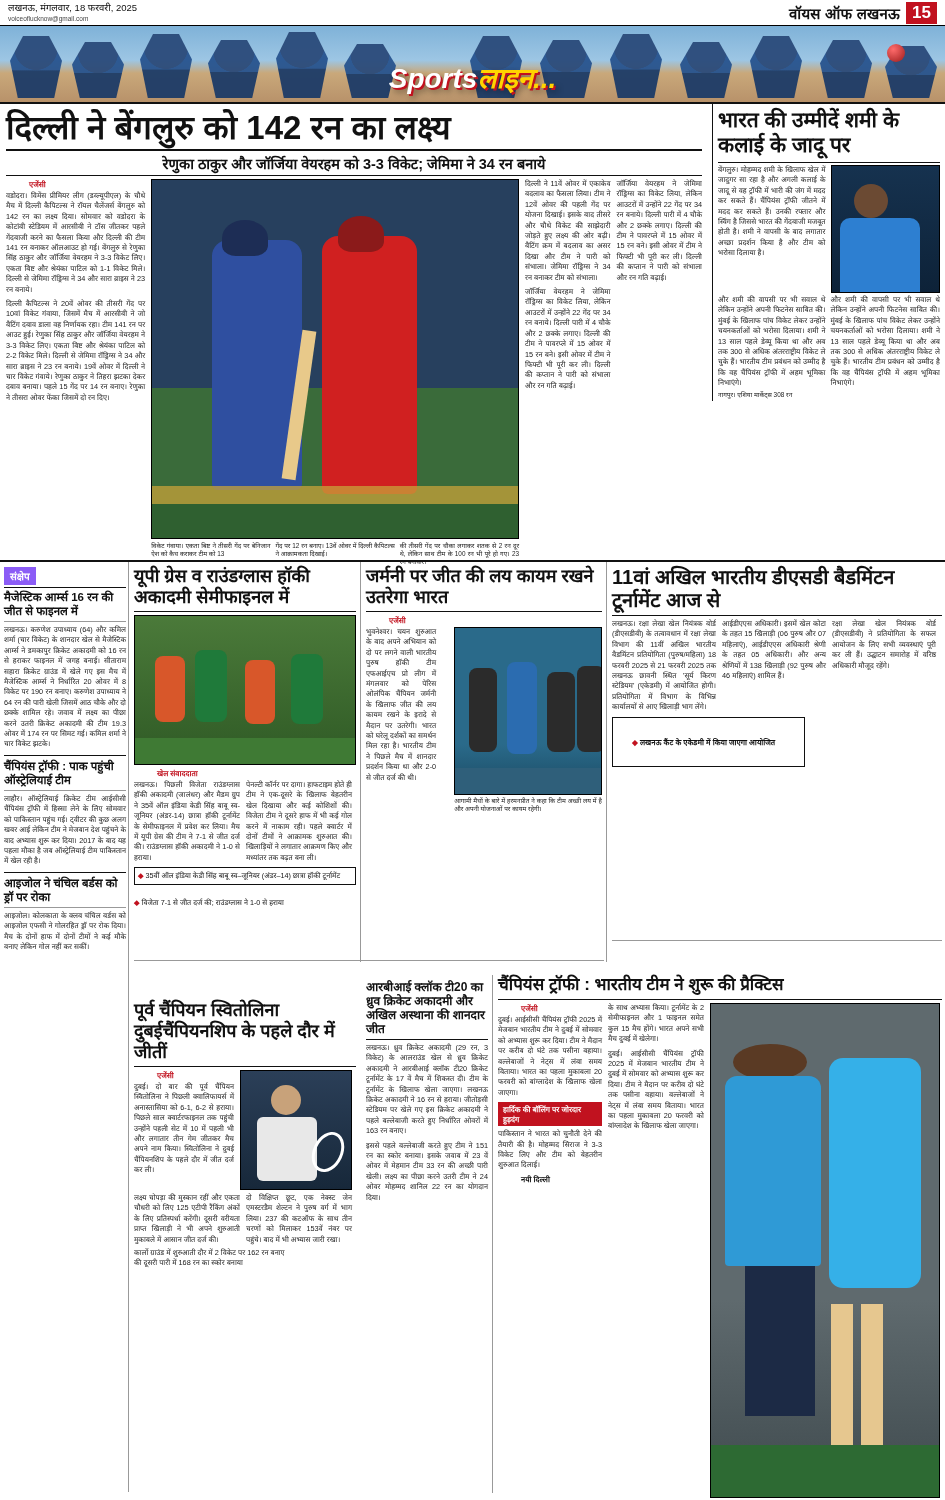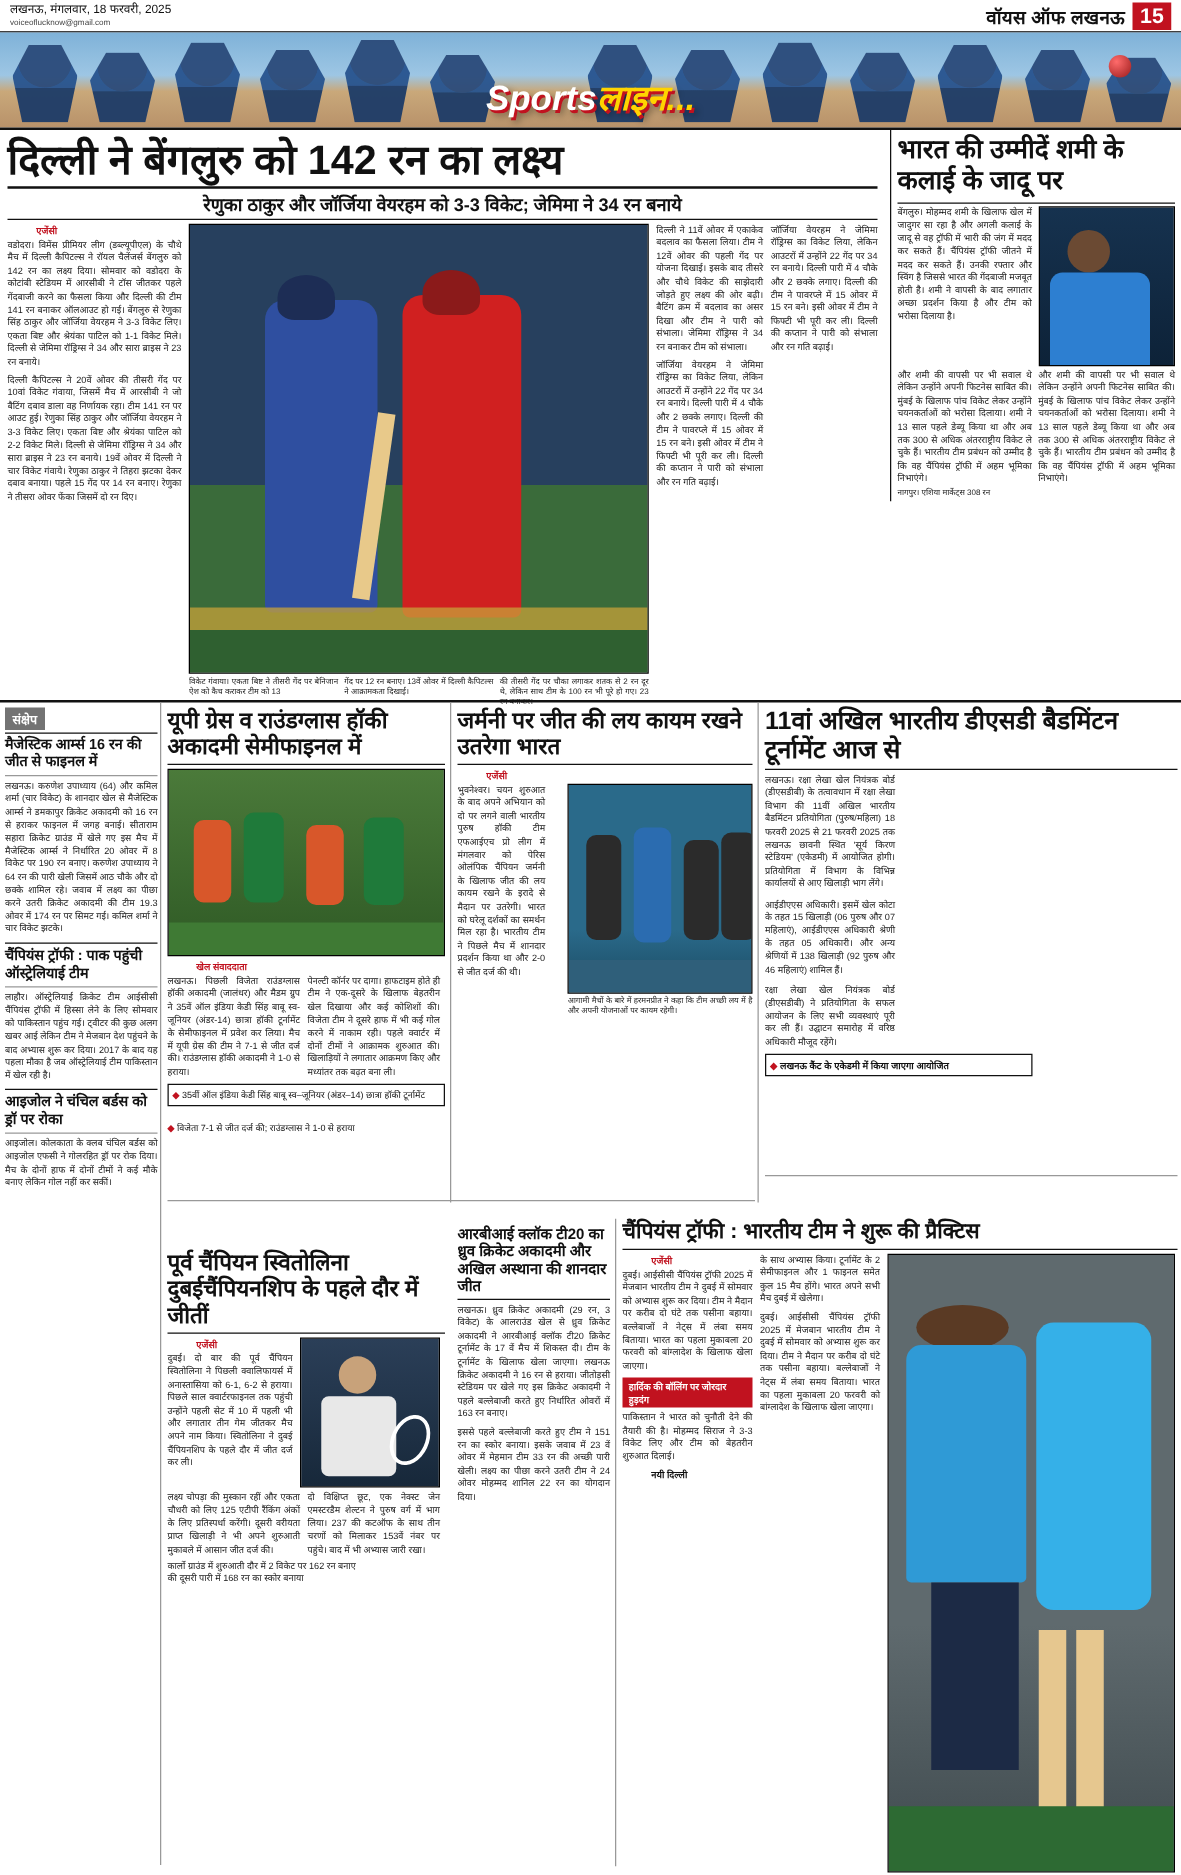--- a/index.html
+++ b/index.html
@@ -67,21 +67,21 @@
     font-size: 33px; line-height: 36px; font-weight:bold; padding: 4px 6px 2px 6px;
   }
   .sub-head { font-size: 14.5px; font-weight:bold; text-align:center; padding:2px 6px;}
 
   
   .right-head { font-size: 21px; line-height:25px; font-weight:bold; padding:3px 5px;}
   .small-head { font-size:16px; line-height:19px; font-weight:bold; }
   .mid-head { font-size:18px; line-height:21px; font-weight:bold;}
 
   .sankshep {
-    background:#737373; color:#fff; font-size:10px; font-weight:bold;
+    background:#8b5cf6; color:#fff; font-size:10px; font-weight:bold;
     padding:2px 6px; display:inline-block;
   }
   .boxed { border:1px solid #111; }
   .bullet { font-size:7.2px; line-height:10px; }
   .bullet .dot { color:#c1121f; font-weight:bold; }
 
   .redbar { background:#c1121f; color:#fff; font-weight:bold; font-size:9px; padding:2px 5px;}
 
   
   .region { position:absolute; }
@@ -241,26 +241,26 @@
         </div>
         <div class="cap" style="margin-top:2px;">आगामी मैचों के बारे में हरमनप्रीत ने कहा कि टीम अच्छी लय में है और अपनी योजनाओं पर कायम रहेगी।</div>
       </div>
     </div>
   </div>
   <div class="region" style="left:606px;top:562px;height:400px;border-left:1px solid #999;width:0;"></div>
 
   <div class="region" style="left:612px;top:566px;width:330px;">
     <div class="hl" style="font-size:20px;line-height:23px;">11वां अखिल भारतीय डीएसडी बैडमिंटन टूर्नामेंट आज से</div>
     <div style="border-top:1px solid #111;margin:3px 0;"></div>
-    <div style="display:flex;gap:6px;flex-direction:column;">
+    <div style="display:flex;gap:6px;">
       <div class="body-col" style="width:104px;">लखनऊ। रक्षा लेखा खेल नियंत्रक बोर्ड (डीएसडीबी) के तत्वावधान में रक्षा लेखा विभाग की 11वीं अखिल भारतीय बैडमिंटन प्रतियोगिता (पुरुष/महिला) 18 फरवरी 2025 से 21 फरवरी 2025 तक लखनऊ छावनी स्थित 'सूर्य किरण स्टेडियम' (एकेडमी) में आयोजित होगी। प्रतियोगिता में विभाग के विभिन्न कार्यालयों से आए खिलाड़ी भाग लेंगे।</div>
       <div class="body-col" style="width:104px;">आईडीएएस अधिकारी। इसमें खेल कोटा के तहत 15 खिलाड़ी (06 पुरुष और 07 महिलाएं), आईडीएएस अधिकारी श्रेणी के तहत 05 अधिकारी। और अन्य श्रेणियों में 138 खिलाड़ी (92 पुरुष और 46 महिलाएं) शामिल हैं।</div>
       <div class="body-col" style="width:104px;">रक्षा लेखा खेल नियंत्रक बोर्ड (डीएसडीबी) ने प्रतियोगिता के सफल आयोजन के लिए सभी व्यवस्थाएं पूरी कर ली हैं। उद्घाटन समारोह में वरिष्ठ अधिकारी मौजूद रहेंगे।</div>
     </div>
-    <div class="boxed" style="margin-top:4px;padding:3px;width:214px;font-size:7.6px;font-weight:bold;">
+    <div class="boxed" style="margin-top:4px;padding:19px;width:193px;font-size:7.6px;font-weight:bold;">
       <span class="dot" style="color:#c1121f;">◆</span> <span>लखनऊ कैंट के एकेडमी में किया जाएगा आयोजित</span>
     </div>
   </div>
 
   <div class="region thin" style="left:134px;top:960px;width:470px;"></div>
   <div class="region thin" style="left:612px;top:940px;width:330px;"></div>
 
   <div class="region" style="left:134px;top:1000px;width:222px;">
     <div class="mid-head">पूर्व चैंपियन स्वितोलिना दुबईचैंपियनशिप के पहले दौर में जीतीं</div>
     <div style="border-top:1px solid #111;margin:3px 0;"></div>

